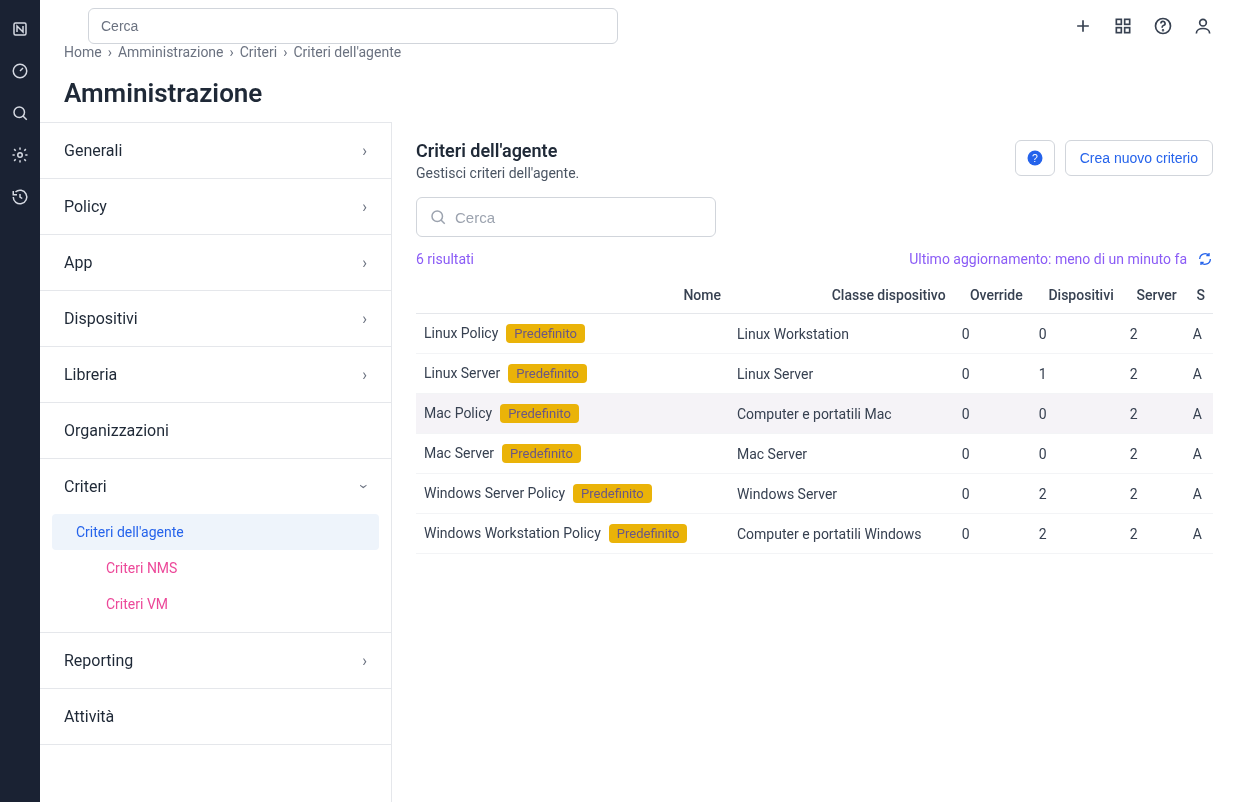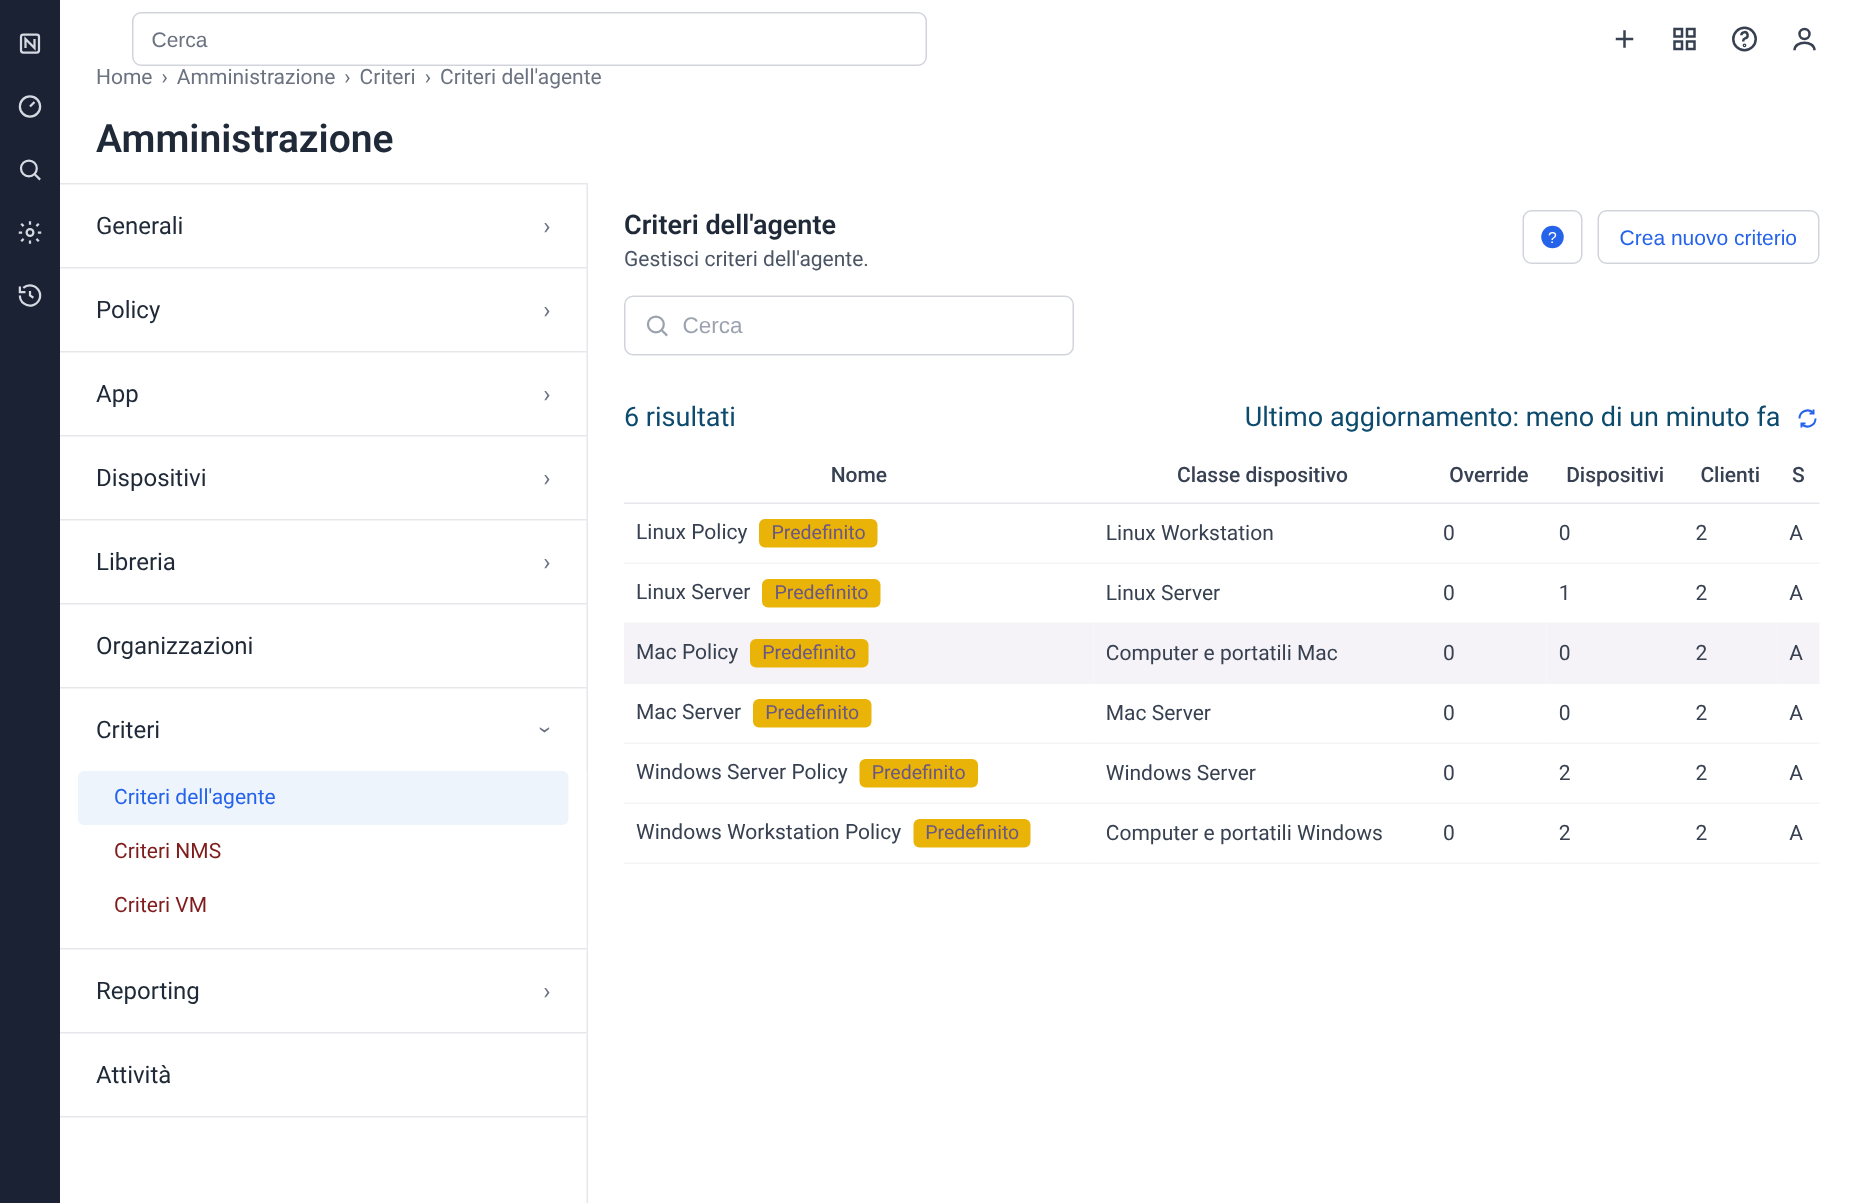--- a/index.html
+++ b/index.html
@@ -5,47 +5,47 @@
   * { box-sizing: border-box; margin: 0; padding: 0; }
   body { font-family: -apple-system, BlinkMacSystemFont, "Segoe UI", Roboto, Helvetica, Arial, sans-serif; color: #1f2937; background: #fff; }
 
   
   .rail { width: 40px; background: #1a2233; display: flex; flex-direction: column; align-items: center; padding-top: 20px; gap: 24px; }
   .rail-icon { width: 18px; height: 18px; color: #d5d9e2; display:flex; align-items:center; justify-content:center; cursor:pointer; }
   .rail-icon svg { width: 18px; height: 18px; stroke: currentColor; fill: none; stroke-width: 2; }
   .nav-item { display:flex; align-items:center; justify-content:space-between; padding: 18px 24px; border-bottom:1px solid #e5e7eb; font-size:16px; color:#1f2937; cursor:pointer; }
   .nav-item .chev { color:#6b7280; }
   .sub-list { background:#fff; }
-  .sub-item { padding: 10px 24px 10px 36px; font-size:14px; color:#7f1d1d; cursor:pointer; }
+  .sub-item { padding: 10px 24px 10px 36px; font-size:14px; color:#ec4899; cursor:pointer;margin-left:30px; }
   .sub-item.active { background:#eef4fb; color:#2563eb; border-radius:4px; margin: 0 12px; padding-left:24px; }
   .topbar-icon { width:20px; height:20px; color:#374151; cursor:pointer; display:flex; align-items:center; justify-content:center; }
   .topbar-icon svg { width:20px; height:20px; stroke: currentColor; fill:none; stroke-width:2; }
   .global-search { margin: 0 0 0 24px; width: 530px; height:36px; border:1px solid #d1d5db; border-radius:6px; padding:0 12px; font-size:14px; }
   .global-search::placeholder { color:#6b7280; }
 
   .content-area { padding: 0 24px 24px 24px; }
   .section-header { display:flex; justify-content:space-between; align-items:flex-start; margin-top: 18px; }
   .section-title { font-size: 18px; font-weight:600; color:#1f2937; }
   .section-sub { font-size:14px; color:#4b5563; margin-top:4px; }
   .actions { display:flex; gap:10px; align-items:center; }
   .btn { height:36px; padding:0 14px; border:1px solid #d1d5db; border-radius:6px; background:#fff; font-size:14px; cursor:pointer; display:flex; align-items:center; }
   .btn-icon-only { width:40px; padding:0; justify-content:center; color:#2563eb; }
   .btn-primary-outline { color:#2563eb; border-color:#d1d5db; }
 
   .filter-search { margin-top:16px; width:300px; height:40px; border:1px solid #d1d5db; border-radius:6px; display:flex; align-items:center; padding:0 12px; gap:8px; }
   .filter-search input { border:none; outline:none; font-size:15px; flex:1; }
   .filter-search input::placeholder { color:#9ca3af; }
   .filter-search svg { width:18px; height:18px; stroke:#9ca3af; fill:none; stroke-width:2; }
 
-  .results-row { display:flex; justify-content:space-between; align-items:center; margin-top:31px; font-size:18px; color:#0c4a6e; }
+  .results-row { display:flex; justify-content:space-between; align-items:center; margin-top:14px; font-size:14px; color:#8b5cf6; }
   .refresh-icon { width:16px; height:16px; color:#2563eb; cursor:pointer; margin-left:10px; }
   .refresh-icon svg { width:16px; height:16px; stroke:currentColor; fill:none; stroke-width:2; }
 
   table.data { width:100%; border-collapse:collapse; margin-top:10px; font-size:14px; }
-  table.data th { text-align:center; font-weight:500; color:#374151; padding:10px 8px; border-bottom:1px solid #e5e7eb; }
+  table.data th { text-align:right; font-weight:500; color:#374151; padding:10px 8px; border-bottom:1px solid #e5e7eb; }
   table.data td { padding:10px 8px; border-bottom:1px solid #f3f4f6; color:#374151; }
   .badge { display:inline-block; background:#eab308; color:#6b5784; border-radius:4px; padding:2px 8px; font-size:13px; margin-left:8px; }
   .row-selected td { background:#f5f3f7; }
 
   
   .shell { display:flex; width:1237px; height:802px; }
   .center { flex:1; display:flex; flex-direction:column; }
   .center-top { display:flex; justify-content:space-between; align-items:flex-start; padding:8px 24px 0 24px; }
   .crumb-h1-block { padding: 0 24px; }
 
@@ -220,21 +220,21 @@
           </span>
         </div>
 
         <table class="data">
           <thead>
             <tr>
               <th>Nome</th>
               <th>Classe dispositivo</th>
               <th>Override</th>
               <th>Dispositivi</th>
-              <th>Clienti</th>
+              <th>Server</th>
               <th>S</th>
             </tr>
           </thead>
           <tbody id="table-body">
               <tr>
                 <td>Linux Policy<span class="badge">Predefinito</span></td>
                 <td>Linux Workstation</td>
                 <td>0</td>
                 <td>0</td>
                 <td>2</td>

